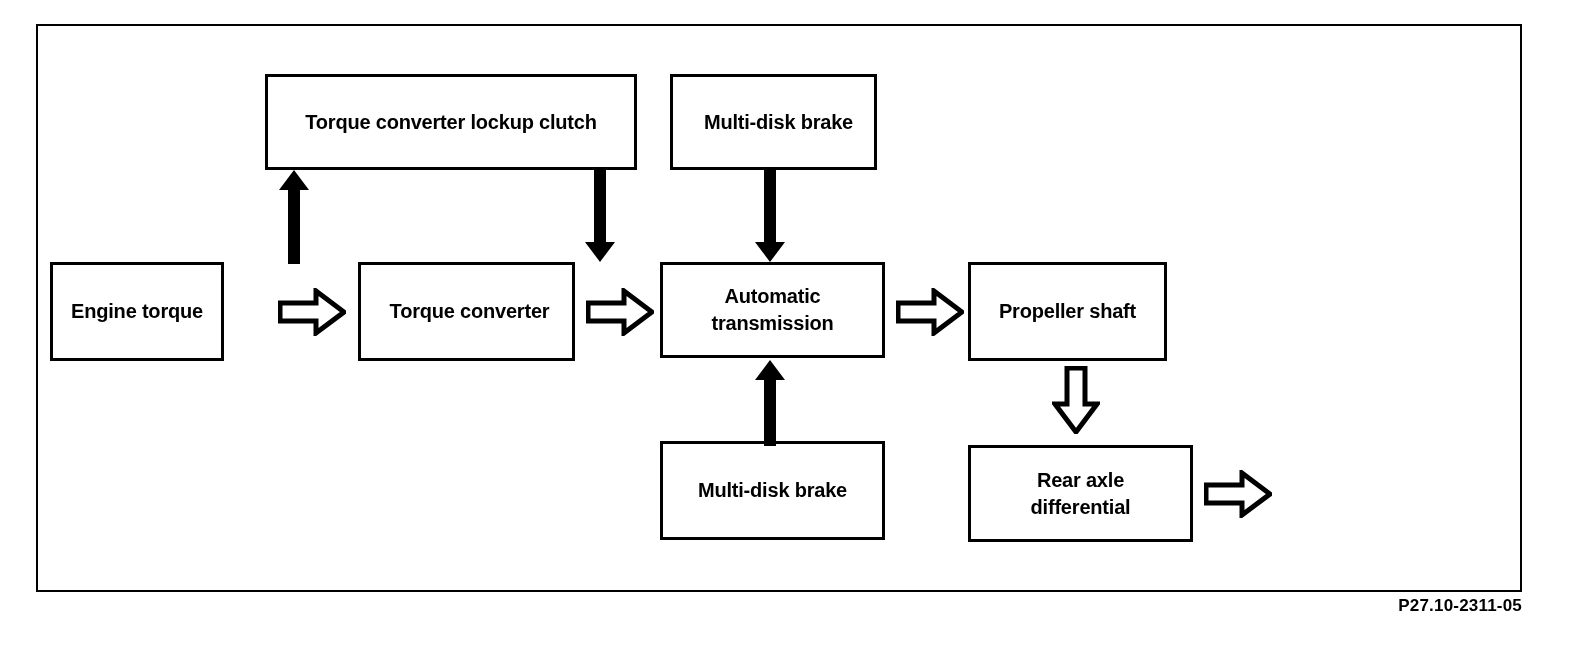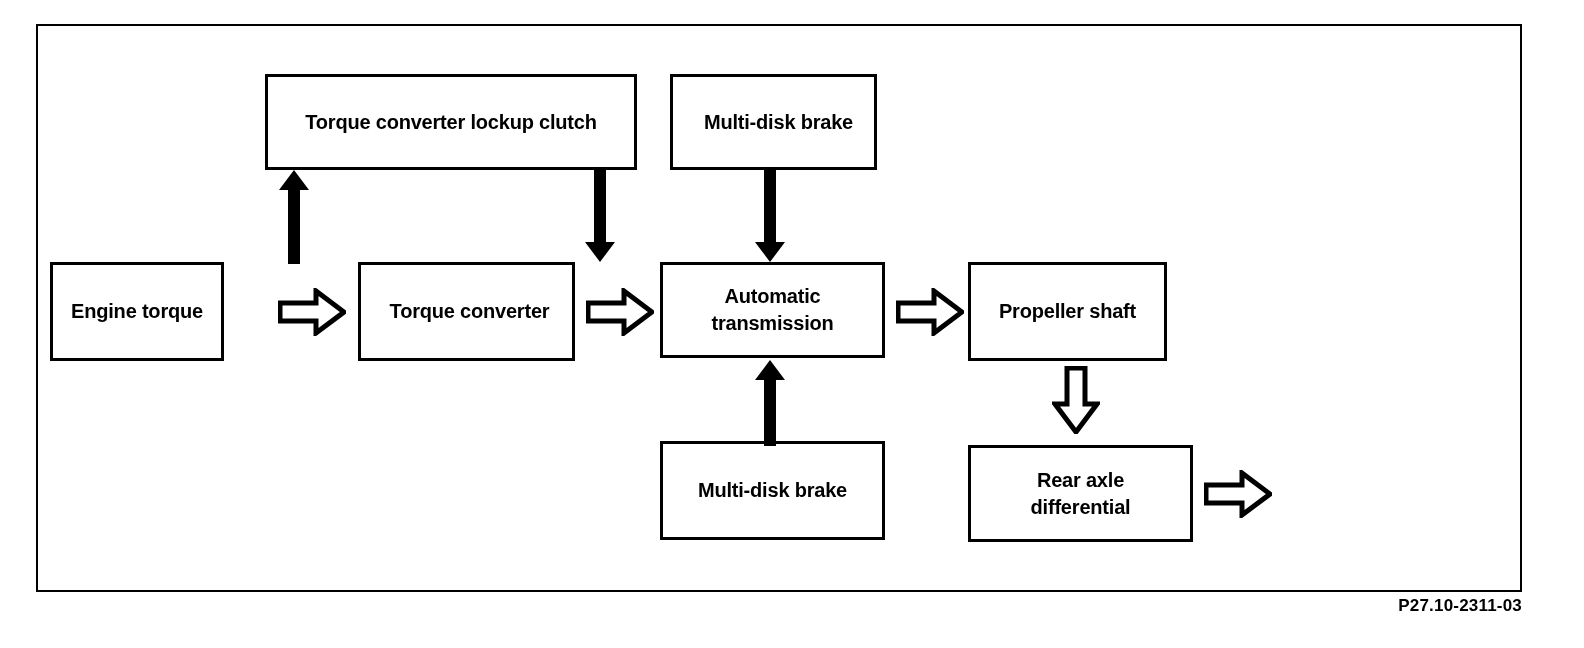--- a/index.html
+++ b/index.html
@@ -161,15 +161,15 @@
       <polygon points="15,2 33,2 33,38 45,38 24,66 3,38 15,38" fill="#ffffff" stroke="#000000" stroke-width="5" stroke-linejoin="miter"></polygon>
     </svg>
   </div>
 
   <div class="hollow-arrow" style="left:1204px; top:470px; width:68px; height:48px;">
     <svg width="68" height="48" viewBox="0 0 68 48" xmlns="http://www.w3.org/2000/svg">
       <polygon points="2,15 38,15 38,3 66,24 38,45 38,33 2,33" fill="#ffffff" stroke="#000000" stroke-width="5" stroke-linejoin="miter"></polygon>
     </svg>
   </div>
 
-  <div id="caption">P27.10-2311-03</div>
+  <div id="caption">P27.10-2311-05</div>
 
 </div>
 
 </body></html>

